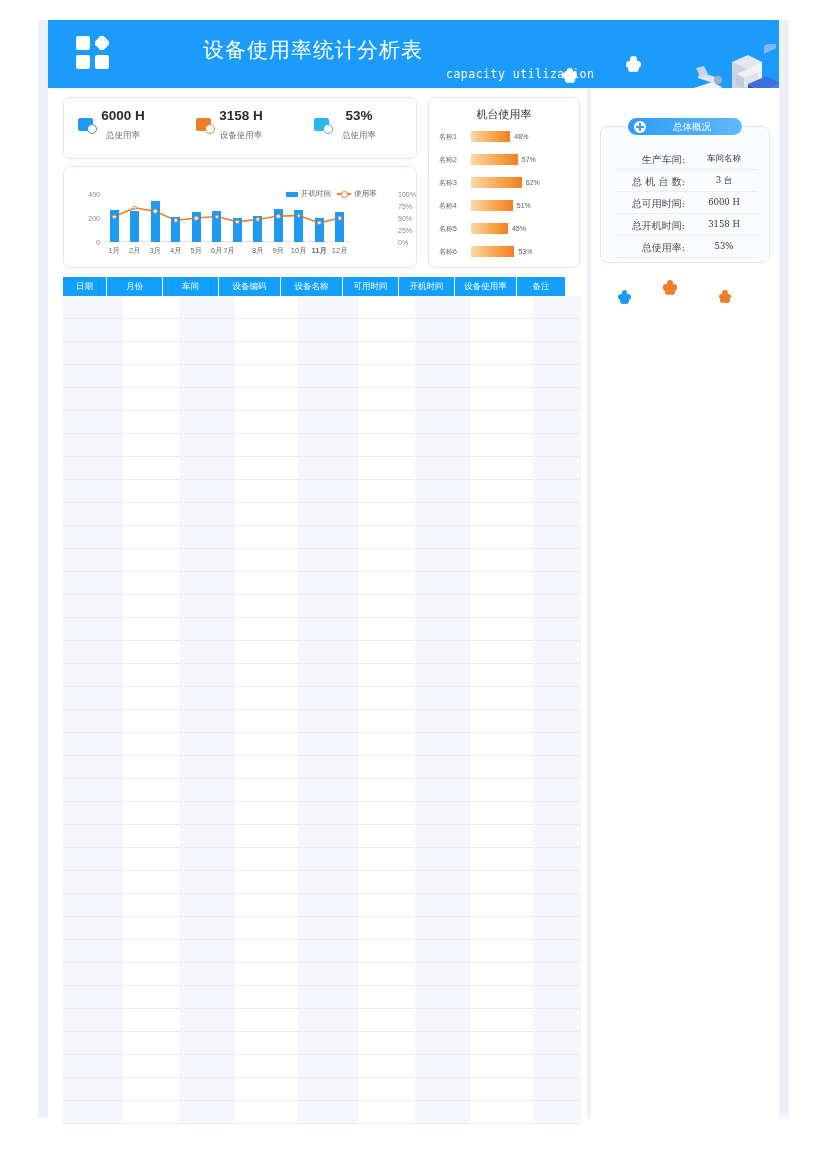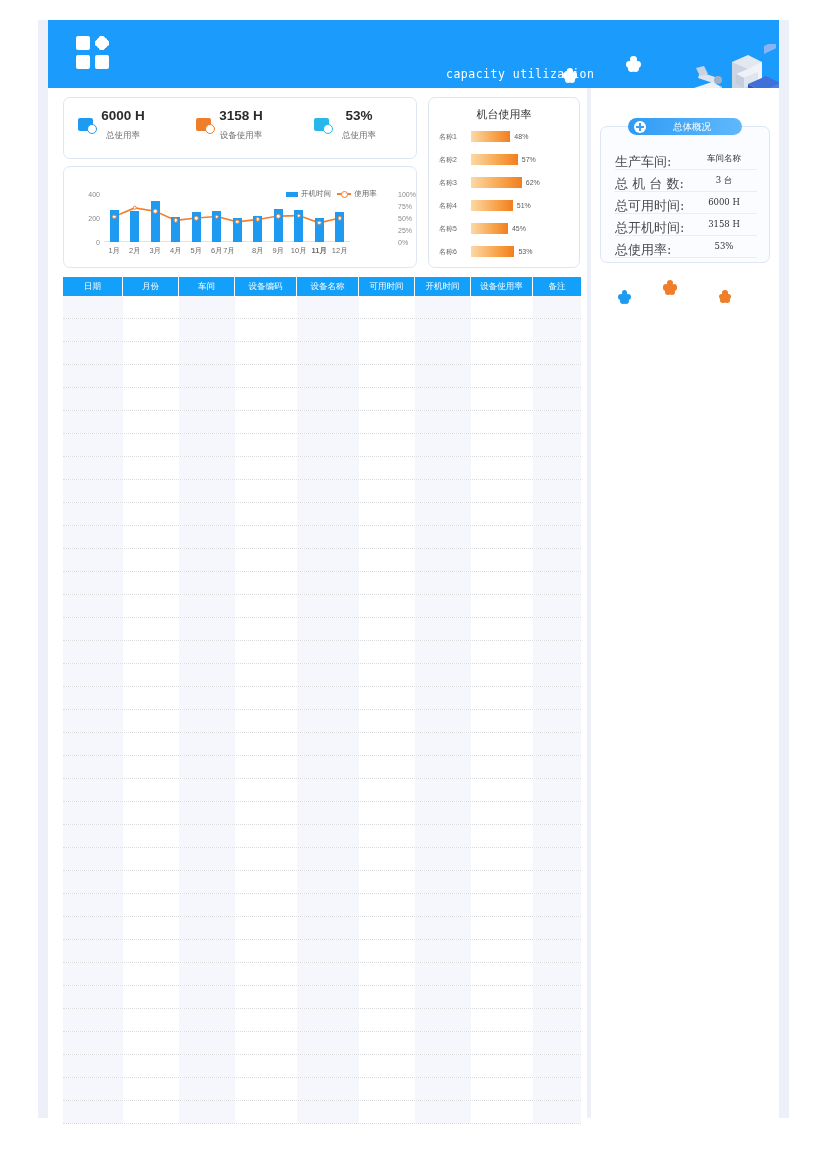--- a/index.html
+++ b/index.html
@@ -164,21 +164,21 @@
     position:absolute; left:6px; top:2.5px; width:12px; height:12px;
     border-radius:50%; background:#fff;
   }
   .sum-pill .gicon::before, .sum-pill .gicon::after {
     content:""; position:absolute; background:#3a9ef5;
   }
   .sum-pill .gicon::before { left:5px; top:2px; width:2px; height:8px; }
   .sum-pill .gicon::after  { left:2px; top:5px; width:8px; height:2px; }
 
   .srow { position:absolute; left:14px; width:142px; height:21px; border-bottom:1px solid #e9edf6; }
-  .slab { position:absolute; left:0; top:4px; width:70px; font-size:13px; color:#4a4a4a;
+  .slab { position:absolute; left:0; top:4px; width:70px; text-align:right; font-size:10px; color:#4a4a4a;
           font-family:"DejaVu Serif","Liberation Serif",serif; }
   .sval { position:absolute; left:76px; top:4px; width:66px; text-align:center; font-size:8.5px; color:#333;
           font-family:"DejaVu Serif","Liberation Serif",serif; }
 
   .deco-s1 { left:618px; top:290px; width:13px; height:13px; }
   .deco-s2 { left:663px; top:280px; width:14px; height:14px; }
   .deco-s3 { left:719px; top:290px; width:12px; height:12px; }
 
   
   .table { position:absolute; left:63px; top:277px; width:518px; }
@@ -199,20 +199,21 @@
 <div id="page">
   <div class="sheet"></div>
 
   <div class="header">
     <div class="logo">
       <i class="sq1"></i>
         <i class="sq3"></i>
         <i class="sq4"></i>
         <i class="gear"></i>
     </div>
+    <div class="header-title">设备使用率统计分析表</div>
     <div class="header-sub">capacity utilization</div>
 
     <div class="illus">
       <svg width="140" height="88" viewBox="0 0 140 88">
         <ellipse cx="58" cy="76" rx="44" ry="9" fill="#cfd8e8" opacity="0.55"></ellipse>
         <ellipse cx="104" cy="78" rx="20" ry="6" fill="#cfd8e8" opacity="0.5"></ellipse>
 
         <path d="M16 66 L56 48 L98 64 L58 82 Z" fill="#e8ecf3"></path>
         <path d="M16 66 L16 70 L58 86 L58 82 Z" fill="#cdd5e2"></path>
         <path d="M58 82 L58 86 L98 68 L98 64 Z" fill="#dde3ec"></path>
@@ -445,21 +446,21 @@
     <span class="p0"></span>
       <span class="p1"></span>
       <span class="p2"></span>
       <span class="p3"></span>
       <span class="p4"></span>
       <span class="core"></span>
   </div>
 
   <div class="table">
     <div class="thead" id="thead">
-        <div class="th" style="width: 60px;">日期</div>
+        <div class="th" style="width: 44px;">日期</div>
         <div class="th" style="width: 56px;">月份</div>
         <div class="th" style="width: 56px;">车间</div>
         <div class="th" style="width: 62px;">设备编码</div>
         <div class="th" style="width: 62px;">设备名称</div>
         <div class="th" style="width: 56px;">可用时间</div>
         <div class="th" style="width: 56px;">开机时间</div>
         <div class="th" style="width: 62px;">设备使用率</div>
         <div class="th" style="width: 48px;">备注</div>
       </div>
     <div id="tbody">

